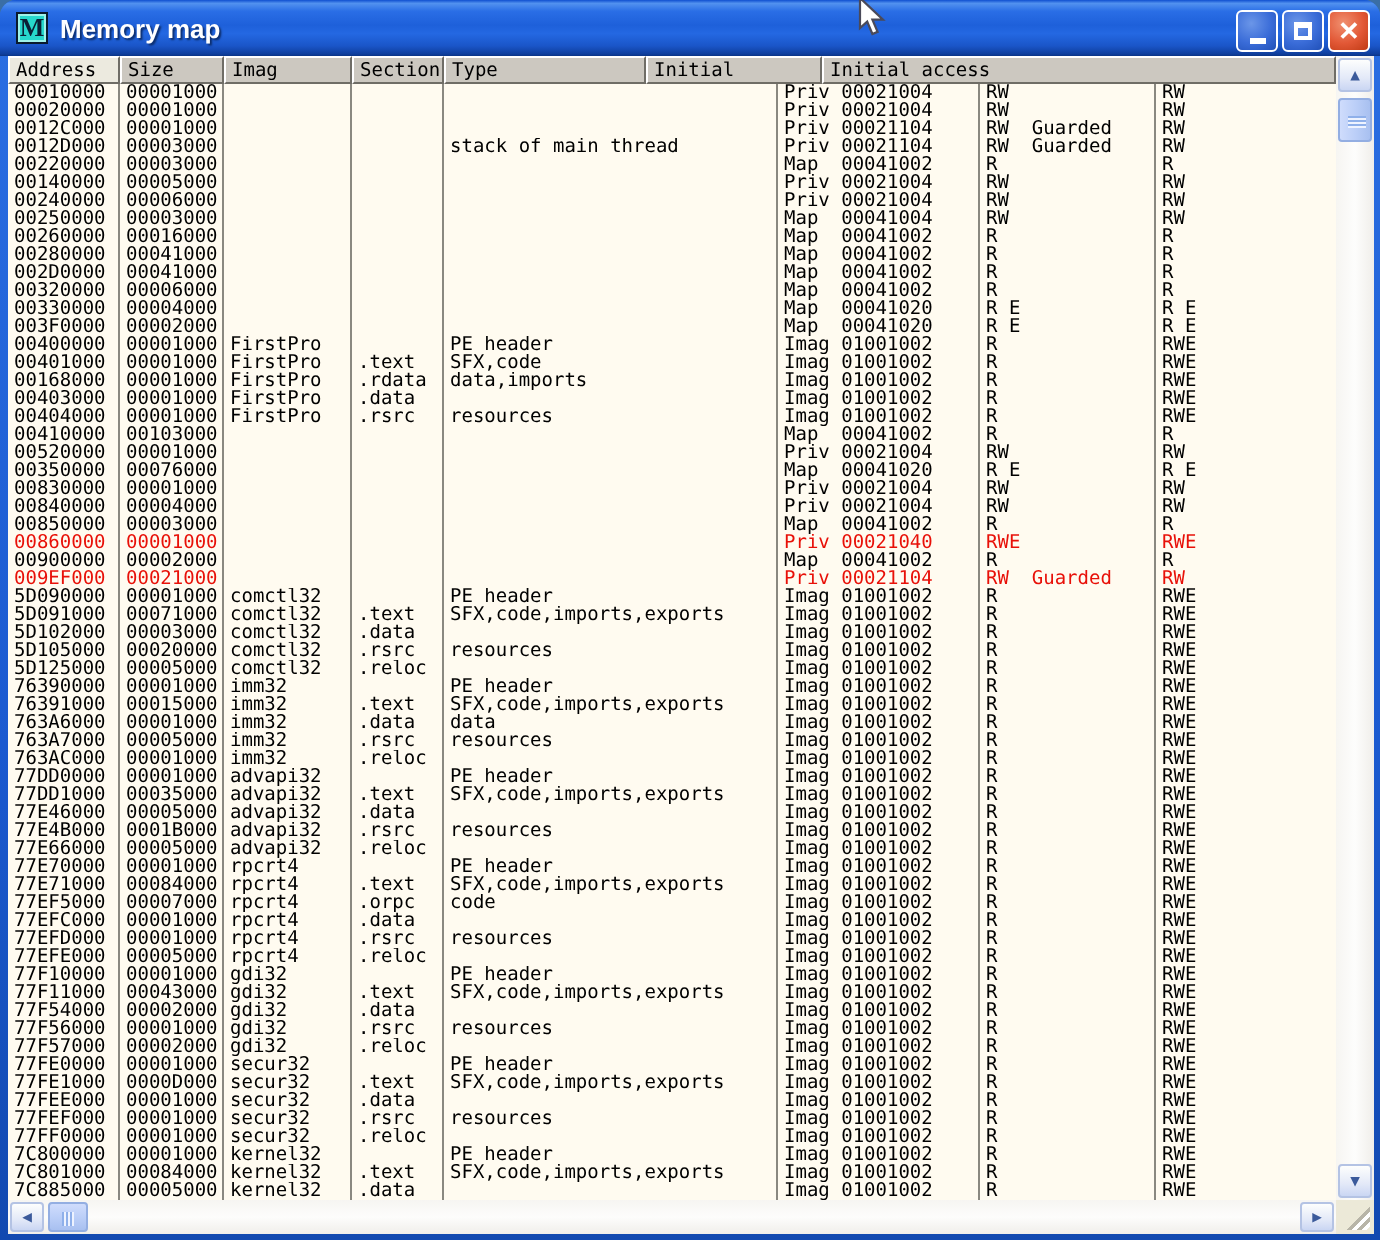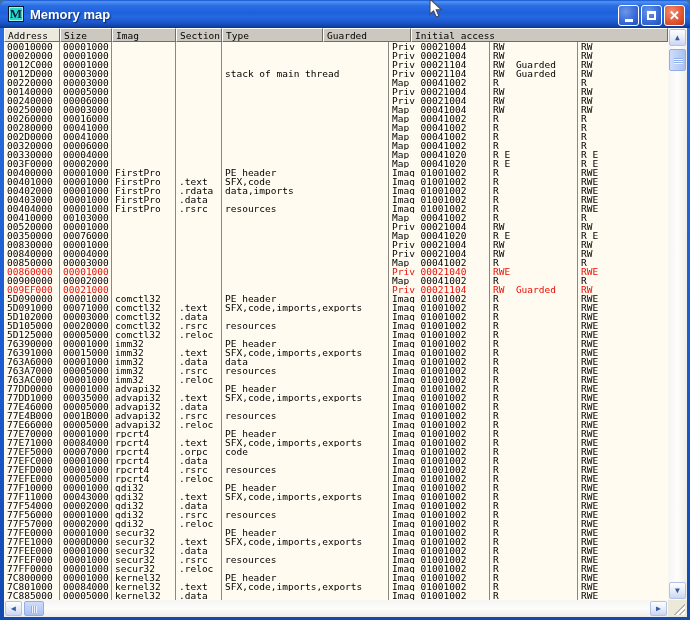--- a/index.html
+++ b/index.html
@@ -111,21 +111,21 @@
   </div>
 
   <div class="client">
     <div class="tablewrap">
       <div class="hdr">
           <div class="hcell col-address active">Address</div>
           <div class="hcell col-size">Size</div>
           <div class="hcell col-owner">Imag</div>
           <div class="hcell col-section">Section</div>
           <div class="hcell col-type">Type</div>
-          <div class="hcell col-access">Guarded</div>
+          <div class="hcell col-access">Initial</div>
           <div class="hcell col-initial">Initial access</div>
         </div>
       <div class="rows">
           <div class="row">
             <div class="cell col-address">00010000</div>
             <div class="cell col-size">00001000</div>
             <div class="cell col-owner"></div>
             <div class="cell col-section"></div>
             <div class="cell col-contains"></div>
             <div class="cell col-type">Priv 00021004</div>
@@ -276,21 +276,21 @@
             <div class="cell col-address">00401000</div>
             <div class="cell col-size">00001000</div>
             <div class="cell col-owner">FirstPro</div>
             <div class="cell col-section">.text</div>
             <div class="cell col-contains">SFX,code</div>
             <div class="cell col-type">Imag 01001002</div>
             <div class="cell col-access">R</div>
             <div class="cell col-initial">RWE</div>
           </div>
           <div class="row">
-            <div class="cell col-address">00402000</div>
+            <div class="cell col-address">00168000</div>
             <div class="cell col-size">00001000</div>
             <div class="cell col-owner">FirstPro</div>
             <div class="cell col-section">.rdata</div>
             <div class="cell col-contains">data,imports</div>
             <div class="cell col-type">Imag 01001002</div>
             <div class="cell col-access">R</div>
             <div class="cell col-initial">RWE</div>
           </div>
           <div class="row">
             <div class="cell col-address">00403000</div>

